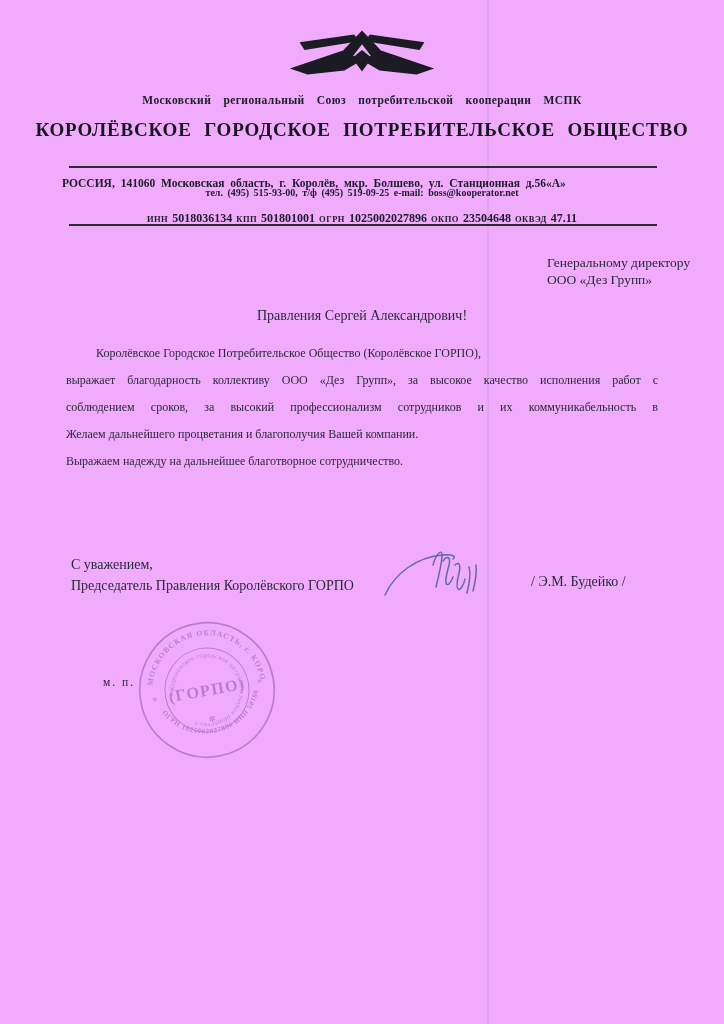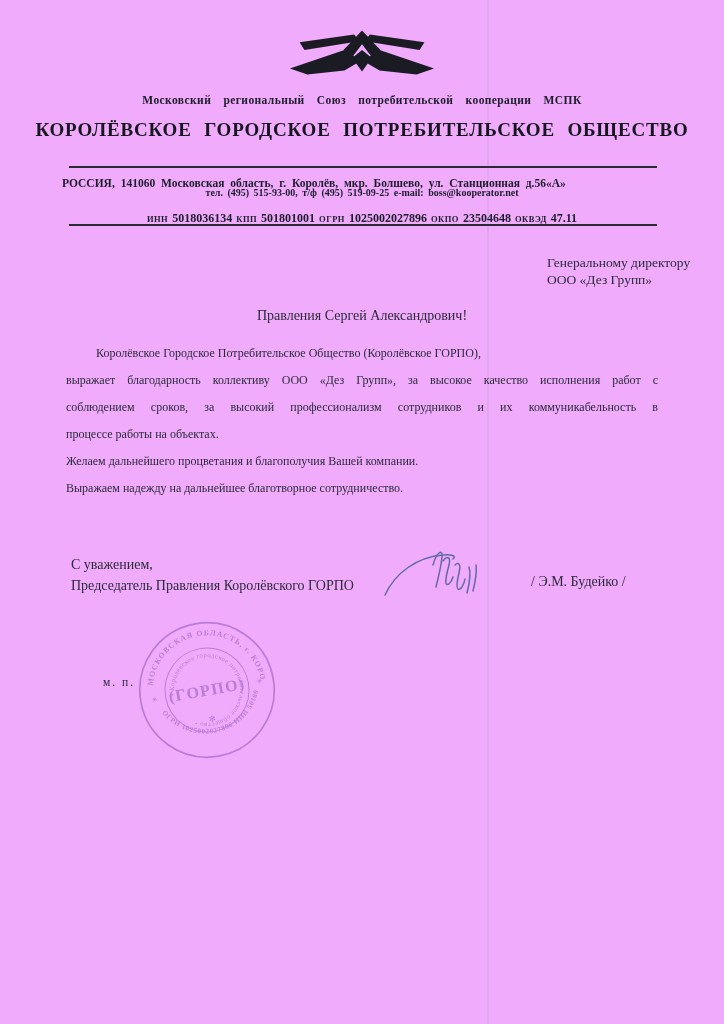--- a/index.html
+++ b/index.html
@@ -190,21 +190,20 @@
     <div>Генеральному директору</div>
     <div>ООО «Дез Групп»</div>
   </div>
 
   <div class="salutation">Правления Сергей Александрович!</div>
 
   <div class="body-text">
     <div class="line indent">Королёвское Городское Потребительское Общество (Королёвское ГОРПО),</div>
     <div class="line just">выражает благодарность коллективу ООО «Дез Групп», за высокое качество исполнения работ с</div>
     <div class="line just">соблюдением сроков, за высокий профессионализм сотрудников и их коммуникабельность в</div>
-    <div class="line">процессе работы на объектах.</div>
     <div class="line">Желаем дальнейшего процветания и благополучия Вашей компании.</div>
     <div class="line">Выражаем надежду на дальнейшее благотворное сотрудничество.</div>
   </div>
 
   <div class="closing">
     <div>С уважением,</div>
     <div>Председатель Правления Королёвского ГОРПО</div>
   </div>
 
   <div class="signature-wrap">

